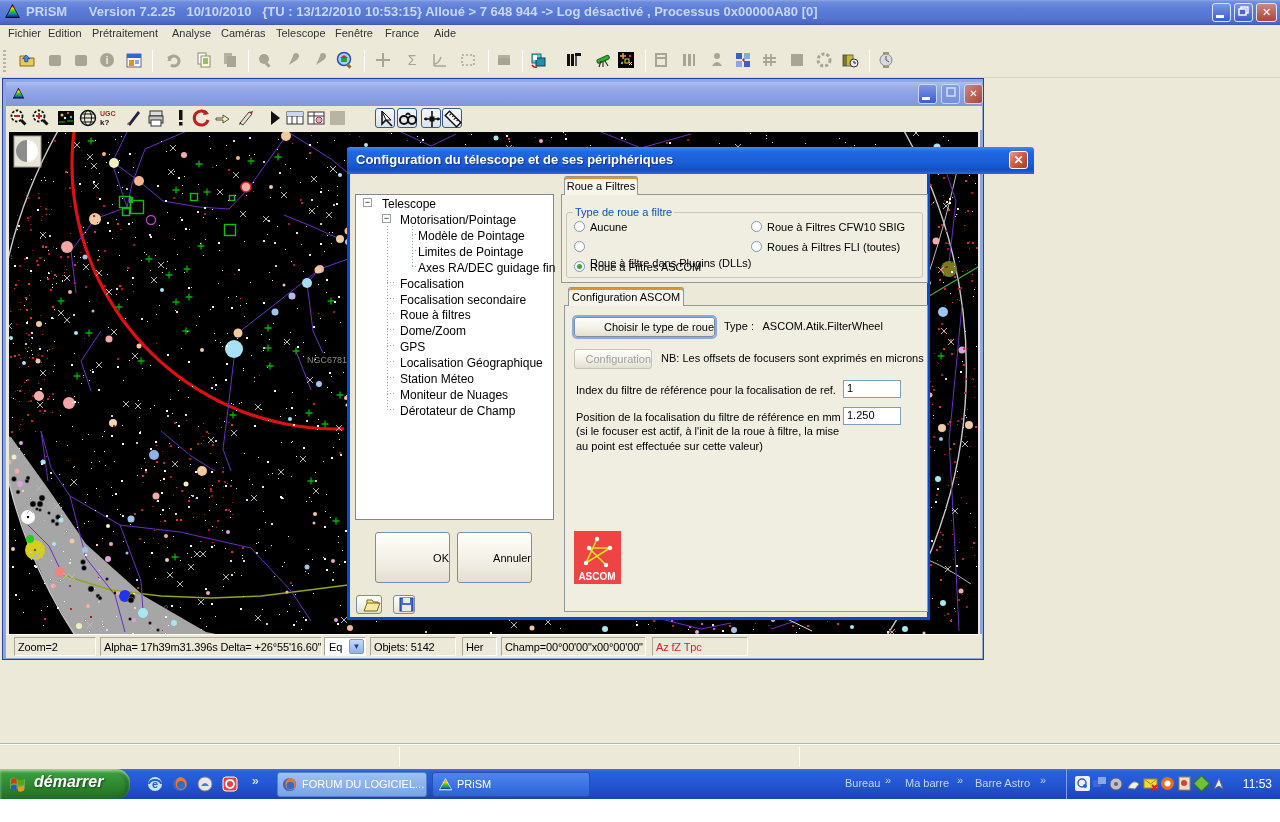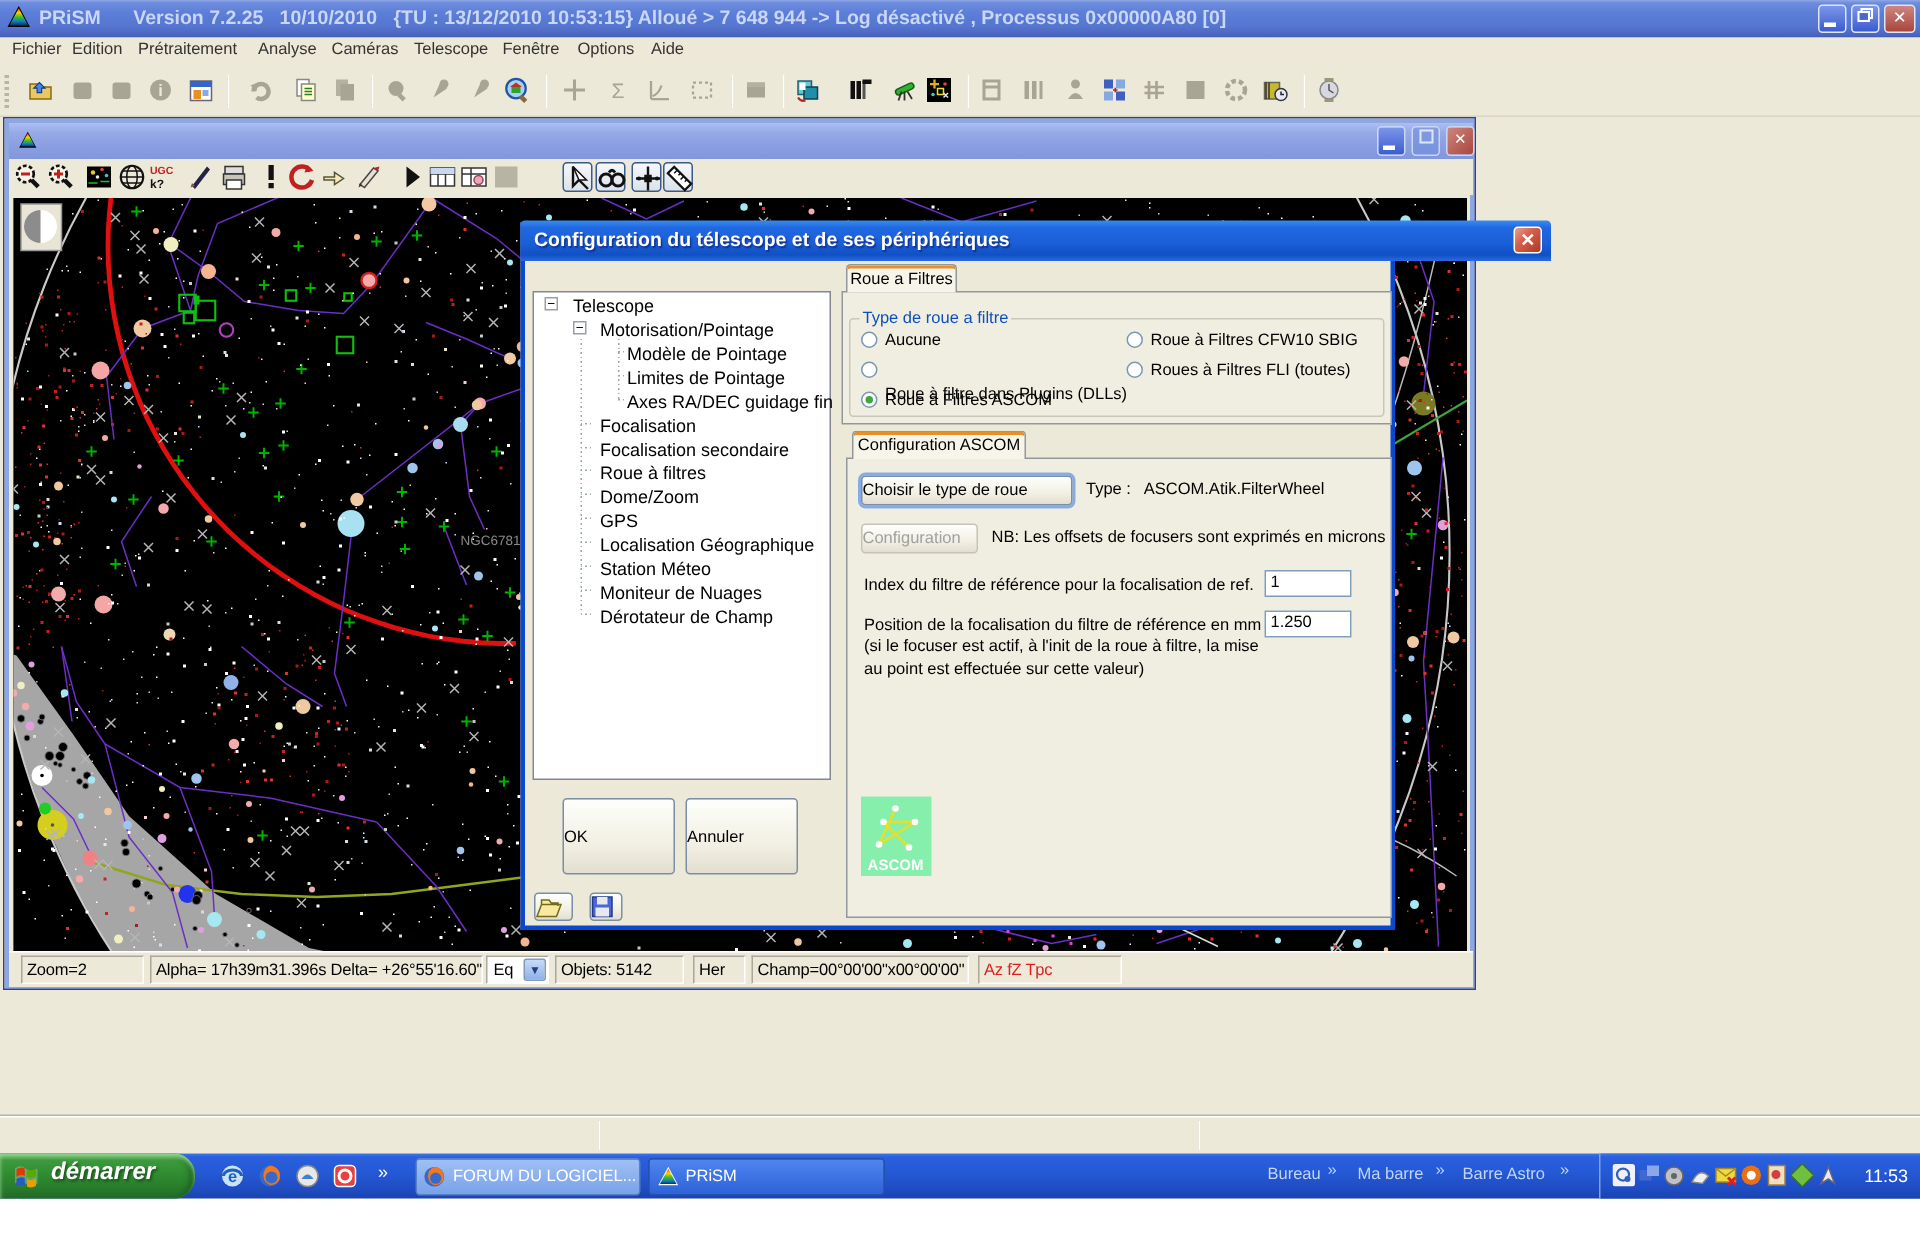--- a/index.html
+++ b/index.html
@@ -44,21 +44,21 @@
  text-shadow:1px 1px 1px #10328C}
 #dclose{position:absolute;right:6px;top:4px;width:19px;height:18px;border-radius:3px;border:1px solid #fff;
  background:linear-gradient(135deg,#E8A092 0%,#D6604C 40%,#B03820 100%);color:#fff;font-size:12px;font-weight:bold;
  text-align:center;line-height:16px}
 #tree{position:absolute;left:5px;top:46px;width:199px;height:326px;background:#fff;
  border:1px solid #828790;font-size:12px;color:#000}
 .tn{position:absolute;white-space:pre}
 .pm{position:absolute;width:9px;height:9px;border:1px solid #9AA0A8;background:#fff;
  font-size:9px;line-height:7px;text-align:center;color:#000}
 .xpbtn{position:absolute;background:linear-gradient(180deg,#FEFEFB 0%,#F2F0E4 60%,#E2DFD0 100%);
- border:1px solid #7B8EA8;border-radius:3px;font-size:11px;color:#000;text-align:left}
+ border:1px solid #7B8EA8;border-radius:3px;font-size:11px;color:#000;text-align:right}
 
 .tab{position:absolute;background:#F7F5EA;border:1px solid #91989C;border-bottom:none;
  border-radius:3px 3px 0 0;font-size:11px;color:#000;text-align:center;white-space:nowrap;
  box-shadow:inset 0 2px 0 #E5902C}
 .tabpane{position:absolute;background:#F0EEE1;border:1px solid #91989C}
 .grp{position:absolute;border:1px solid #C9C7B8;border-radius:3px}
 .grplab{position:absolute;font-size:11px;color:#0B50BC;background:#F0EEE1;padding:0 2px}
 .radio{position:absolute;width:11px;height:11px;border-radius:50%;background:#fff;border:1px solid #7A98B4}
 .radio.sel:after{content:"";position:absolute;left:2px;top:2px;width:5px;height:5px;border-radius:50%;
  background:#3FA53F}
@@ -110,21 +110,21 @@
       <div class="wbtn b3" style="left:1256px;width:21px">✕</div>
     </div>
 <div id="mmenu">
       <span style="left:8px">Fichier</span>
       <span style="left:48px">Edition</span>
       <span style="left:92px">Prétraitement</span>
       <span style="left:172px">Analyse</span>
       <span style="left:221px">Caméras</span>
       <span style="left:276px">Telescope</span>
       <span style="left:335px">Fenêtre</span>
-      <span style="left:385px">Options</span>
+      <span style="left:385px">France</span>
       <span style="left:434px">Aide</span>
     </div>
 <div id="mtools">
       <div class="grip"></div>
       <div class="ti" style="left:18px"><svg width="18" height="18" viewBox="0 0 18 18">
           <path d="M2 5 h6 l2 2 h6 v8 h-14 z" fill="#E8C860" stroke="#8a6a10"></path>
           <path d="M7 4 l5 5 -3 0 0 4 -4 0 0-4 -3 0 z" fill="#4488EE" stroke="#123a8a" transform="translate(3,1) scale(0.75)"></path>
         </svg></div>
       <div class="ti" style="left:46px"><svg width="18" height="18" viewBox="0 0 18 18">
           <rect x="3" y="4" width="12" height="11" rx="2" fill="#A9A594"></rect>
@@ -1916,21 +1916,21 @@
 <div class="xpbtn" style="left:224px;top:169px;width:141px;height:20px;line-height:19px;box-shadow:0 0 0 2px #89ABE3">Choisir le type de roue</div>
 <div class="lab" style="left:374px;top:172px">Type :   ASCOM.Atik.FilterWheel</div>
 <div class="xpbtn" style="left:224px;top:201px;width:78px;height:20px;line-height:19px;color:#A0A0A0;border-color:#C5C2B8">Configuration</div>
 <div class="lab" style="left:311px;top:204px">NB: Les offsets de focusers sont exprimés en microns</div>
 <div class="lab" style="left:226px;top:236px">Index du filtre de référence pour la focalisation de ref.</div>
 <div class="inp" style="left:493px;top:232px;width:58px;height:18px">1</div>
 <div class="lab" style="left:226px;top:263px">Position de la focalisation du filtre de référence en mm</div>
 <div class="inp" style="left:493px;top:259px;width:58px;height:18px">1.250</div>
 <div class="lab" style="left:226px;top:277px">(si le focuser est actif, à l'init de la roue à filtre, la mise</div>
 <div class="lab" style="left:226px;top:292px">au point est effectuée sur cette valeur)</div>
-<div class="abs" style="left:224px;top:383px;width:47px;height:53px;background:#86efac">
+<div class="abs" style="left:224px;top:383px;width:47px;height:53px;background:#ef4444">
 <svg width="47" height="53" viewBox="0 0 47 53">
 <path d="M23 8 L12 32 L36 17 L15 17 L32 34" fill="none" stroke="#E8E020" stroke-width="1.6"></path>
 <circle cx="23" cy="8" r="2.2" fill="#fff"></circle>
           <circle cx="12" cy="32" r="2.2" fill="#fff"></circle>
 <circle cx="36" cy="17" r="2.2" fill="#fff"></circle>
           <circle cx="15" cy="17" r="2.2" fill="#fff"></circle>
 <circle cx="32" cy="34" r="2.2" fill="#fff"></circle>
 <text x="23" y="49" font-size="10" font-weight="bold" fill="#fff" text-anchor="middle" font-family="Liberation Sans">ASCOM</text>
 </svg></div>
 </div>

